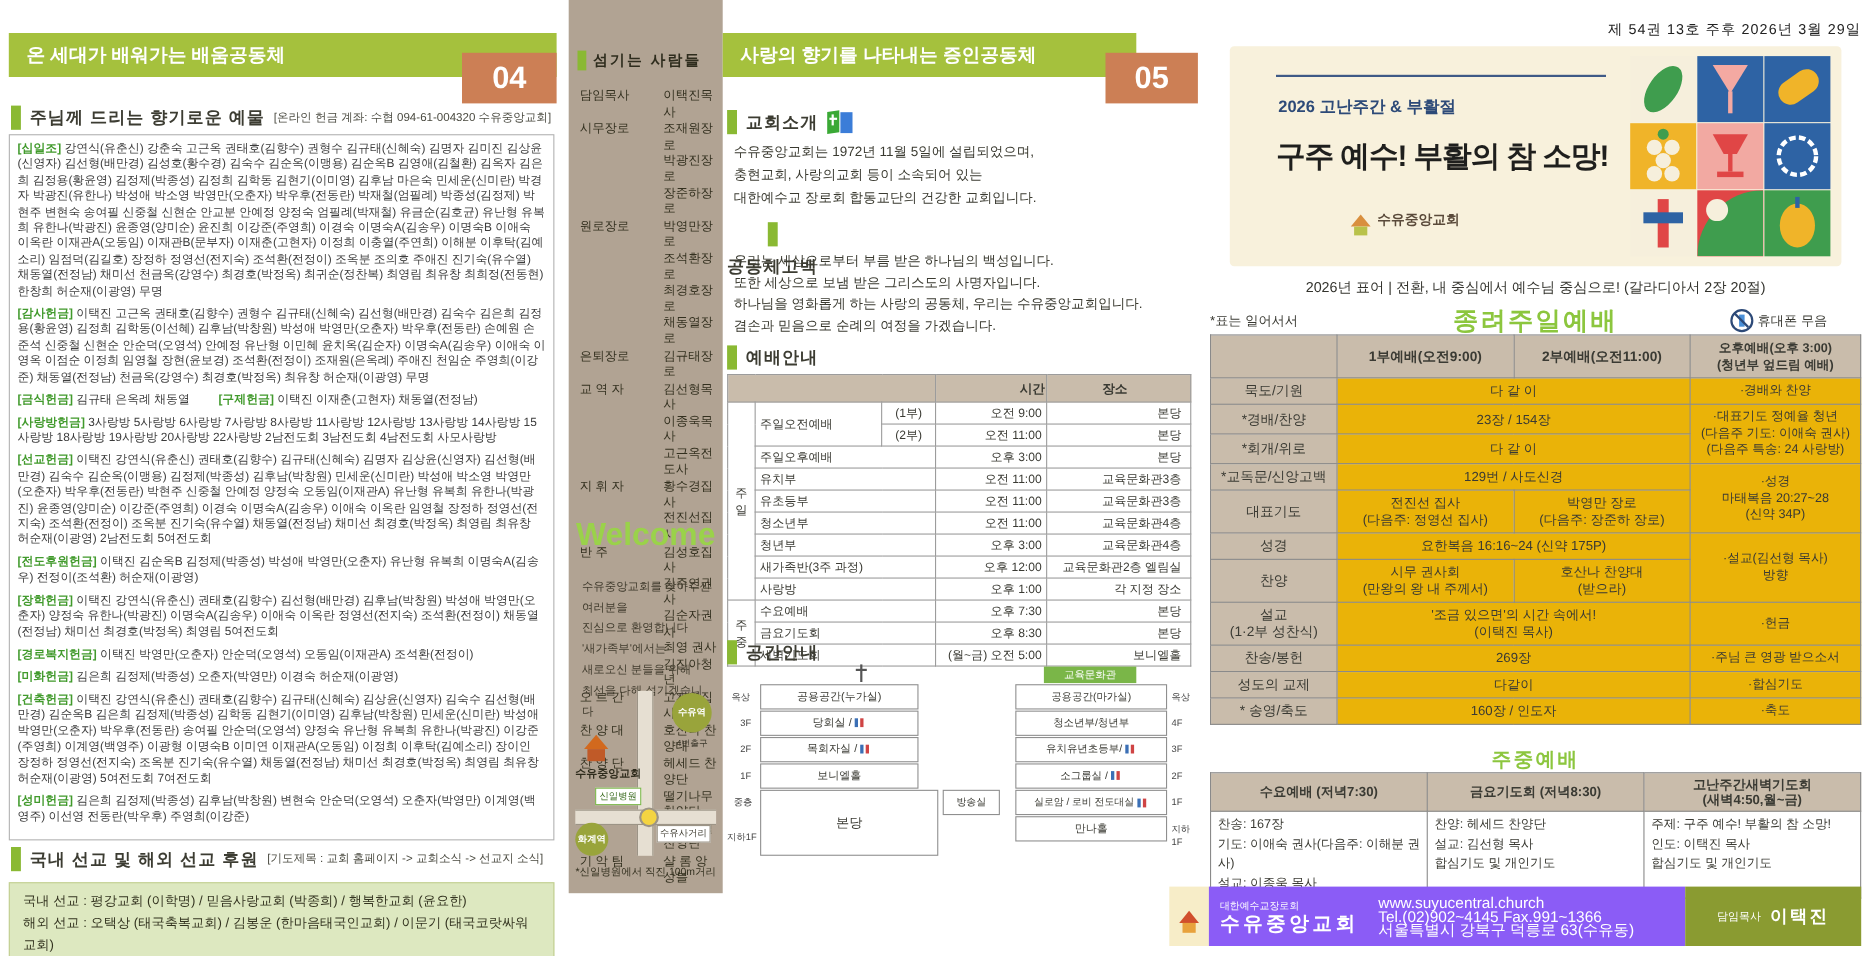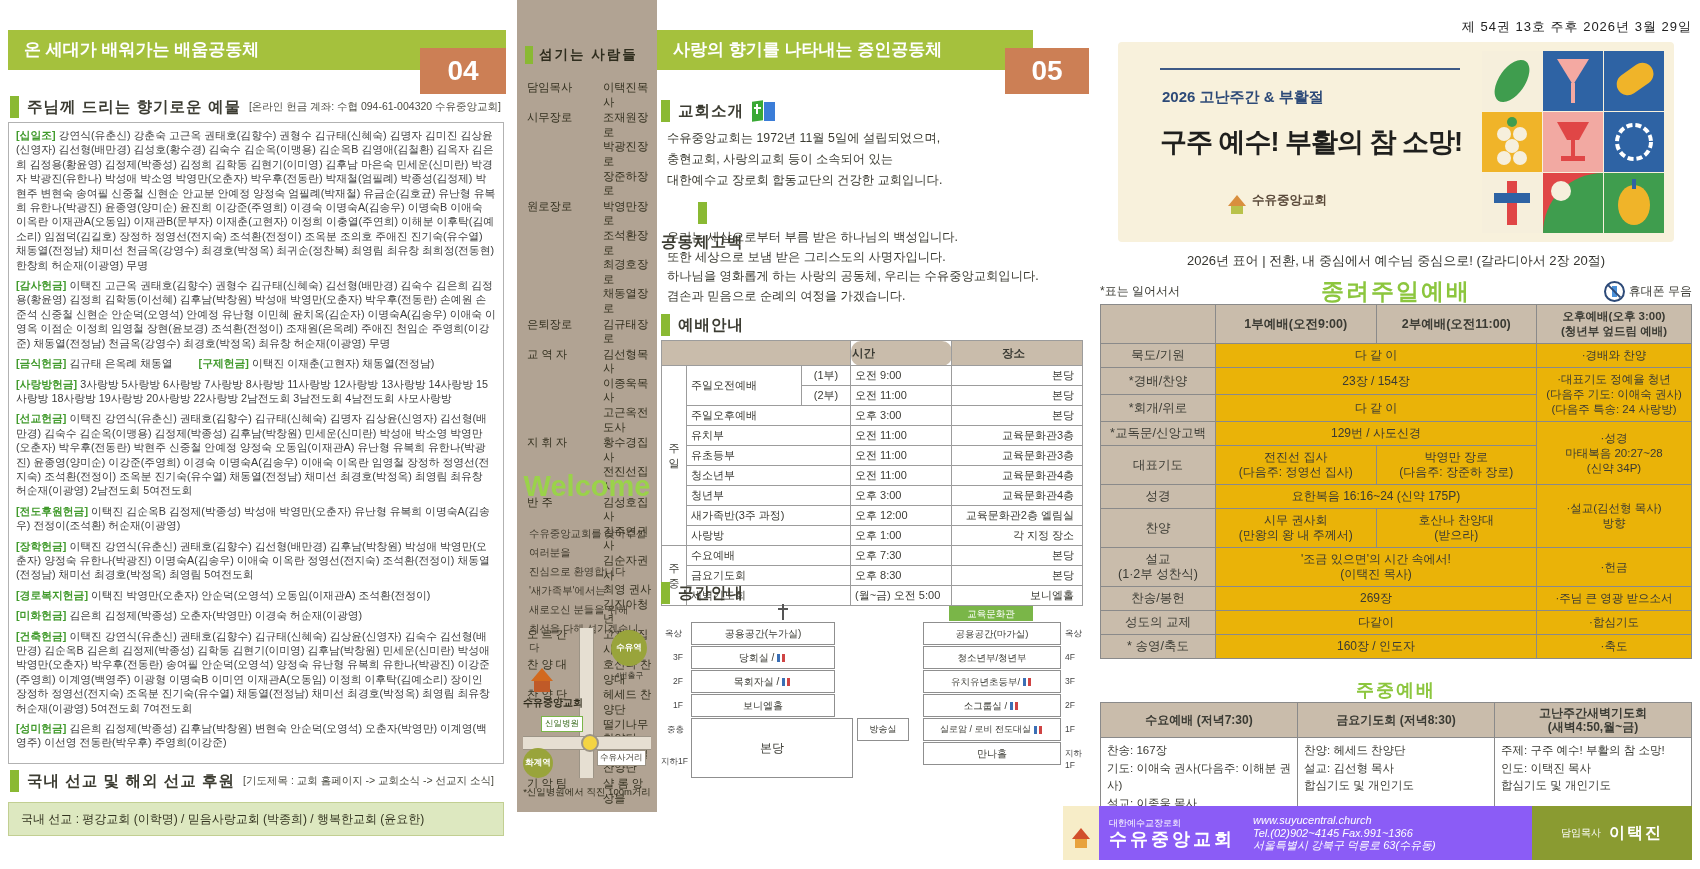--- a/index.html
+++ b/index.html
@@ -73,21 +73,21 @@
   .doorcross-h{position:absolute;left:1.5px;top:6px;width:7px;height:2px;background:#fff;}
   .p05lines{position:absolute;left:10px;font-size:12.3px;line-height:21px;color:#3a3a30;width:420px;}
   #p05-conf-h{top:172px;left:4px;flex-direction:column;}
   #p05-guide-h{top:284px;left:4px;}
   #guide-tbl{position:absolute;top:310px;left:4px;font-size:11px;color:#3a3a33;}
   #guide-tbl th{background:#c9bcab;border:1px solid #9c9c9c;font-size:11.5px;height:22px;font-weight:bold;}
   #guide-tbl td{border:1px solid #9c9c9c;height:19px;padding:0 4px;background:#fff;}
   #guide-tbl .grp{width:20px;text-align:center;padding:0 2px;}
   #guide-tbl .nm{width:106px;}
   #guide-tbl .sub{width:40px;text-align:center;}
-  #guide-tbl .tm{width:92px;text-align:left;border-radius:10px;}
+  #guide-tbl .tm{width:92px;text-align:right;}
   #guide-tbl .pl{width:118px;text-align:right;padding-right:8px;}
   #p05-space-h{top:552px;left:4px;}
   #spacebox{position:absolute;top:578px;left:4px;width:428px;height:200px;font-size:10px;}
   .flr{position:absolute;font-size:8.5px;color:#444;}
   .rm{position:absolute;background:#fff;border:1px solid #8f8f8f;text-align:center;line-height:21px;height:21px;box-sizing:content-box;}
   .wc{display:inline-block;width:11px;height:8px;vertical-align:middle;position:relative;margin-left:2px;}
   .wc i{position:absolute;top:0;width:3px;height:8px;}
   .wc i:first-child{left:1px;background:#3b6fb5;}
   .wc i:last-child{left:6px;background:#cf4444;}
   .mini-cross{position:absolute;left:116px;top:-4px;width:12px;height:16px;}
@@ -108,21 +108,21 @@
   .logo-ch{display:inline-block;width:0;height:0;border-left:9px solid transparent;border-right:9px solid transparent;
            border-bottom:11px solid #d98f3e;position:relative;}
   .logo-ch::after{content:"";position:absolute;left:-6px;top:11px;width:12px;height:8px;background:#b9c24a;}
   #mosaic{position:absolute;right:10px;top:9px;width:182px;height:182px;display:grid;
           grid-template-columns:repeat(3,60px);grid-template-rows:repeat(3,60px);gap:1px;}
   .tile{position:relative;overflow:hidden;}
   #verse{position:absolute;top:234px;left:0;width:592px;text-align:center;font-size:13px;color:#33332d;}
   #palm-head{position:absolute;top:258px;left:0;width:592px;display:flex;align-items:center;}
   #stand-note{font-size:12px;width:150px;}
   #palm-title{flex:1;text-align:center;font-size:23px;letter-spacing:2px;}
-  #mute{width:150px;display:flex;justify-content:flex-end;align-items:center;gap:4px;font-size:12px;}
+  #mute{width:150px;display:flex;justify-content:center;align-items:center;gap:4px;font-size:12px;}
   .mute-ico{display:inline-block;width:17px;height:17px;border-radius:50%;border:2px solid #2d4a78;position:relative;}
   .mute-ico i{position:absolute;left:6px;top:3px;width:5px;height:11px;background:#4a90d9;}
   .mute-ico u{position:absolute;left:-1px;top:7px;width:18px;height:2px;background:#2d4a78;transform:rotate(45deg);}
   #palm-tbl{position:absolute;top:286px;left:0;width:592px;font-size:12px;}
   #palm-tbl th{background:#c9bcab;border:1px solid #8a8a8a;font-weight:bold;padding:4px 2px;font-size:12.5px;}
   #palm-tbl td{border:1px solid #8a8a8a;background:#eab308;text-align:center;padding:4px 3px;line-height:15px;}
   #palm-tbl td.lab{background:#c9bcab;width:108px;font-size:12.5px;}
   #palm-tbl .c3{width:148px;font-size:11.5px;}
   #mid-title{position:absolute;top:660px;left:0;width:592px;text-align:center;font-size:18px;letter-spacing:2px;}
   #mid-tbl{position:absolute;top:684px;left:0;width:592px;font-size:11.5px;}
@@ -131,21 +131,21 @@
               padding:4px 6px;line-height:17.5px;height:60px;width:197px;}
   
   #footer{position:absolute;left:1063px;top:806px;width:629px;height:54px;display:flex;}
   #f-logo{width:36px;background:#f7edc8;display:flex;align-items:center;justify-content:center;}
   .f-ch{display:inline-block;width:0;height:0;border-left:9px solid transparent;border-right:9px solid transparent;
         border-bottom:11px solid #d14f2c;position:relative;}
   .f-ch::after{content:"";position:absolute;left:-6px;top:11px;width:12px;height:9px;background:#e8a23c;}
   #f-orange{flex:1;background:#8b5cf6;color:#fff;display:flex;align-items:center;gap:18px;padding-left:10px;}
   #f-denom{font-size:9px;line-height:11px;}
   #f-church{font-size:18px;font-weight:bold;letter-spacing:3px;line-height:20px;}
-  #f-info{font-size:11px;line-height:12.5px;font-style:italic;}
+  #f-info{font-size:14px;line-height:12.5px;}
   #f-green{width:160px;background:#8a9b31;color:#fff;display:flex;align-items:center;justify-content:center;gap:8px;}
   #f-pastor-l{font-size:10px;}
   #f-pastor{font-size:16px;font-weight:bold;letter-spacing:2px;}
 </style>
 </head>
 <body>
 
 <div id="p04">
   <div class="hbar">
     <span>온 세대가 배워가는 배움공동체</span>
@@ -172,20 +172,21 @@
     <p class="off"><span class="olabel">[성미헌금]</span> <span>김은희 김정제(박종성) 김후남(박창원) 변현숙 안순덕(오영석) 오춘자(박영만) 이계영(백영주) 이선영 전동란(박우후) 주영희(이강준)</span></p>
   </div>
 
   <div class="sechead" id="p04-sec2">
     <span class="sq"></span>
     <span class="sectitle">국내 선교 및 해외 선교 후원</span>
     <span class="secnote">[기도제목 : 교회 홈페이지 -&gt; 교회소식 -&gt; 선교지 소식]</span>
   </div>
   <div id="missionbox">
     <div>국내 선교 : 평강교회 (이학명) / 믿음사랑교회 (박종희) / 행복한교회 (윤요한)</div>
+    <div>해외 선교 : 오택상 (태국축복교회) / 김봉운 (한마음태국인교회) / 이문기 (태국코랏싸워교회)</div>
   </div>
 </div>
 
 <div id="strip">
   <div id="serv-title">
     <span class="sq"></span>
     <span>섬기는 사람들</span>
   </div>
   <div id="serv-list">
     <div class="srow">

